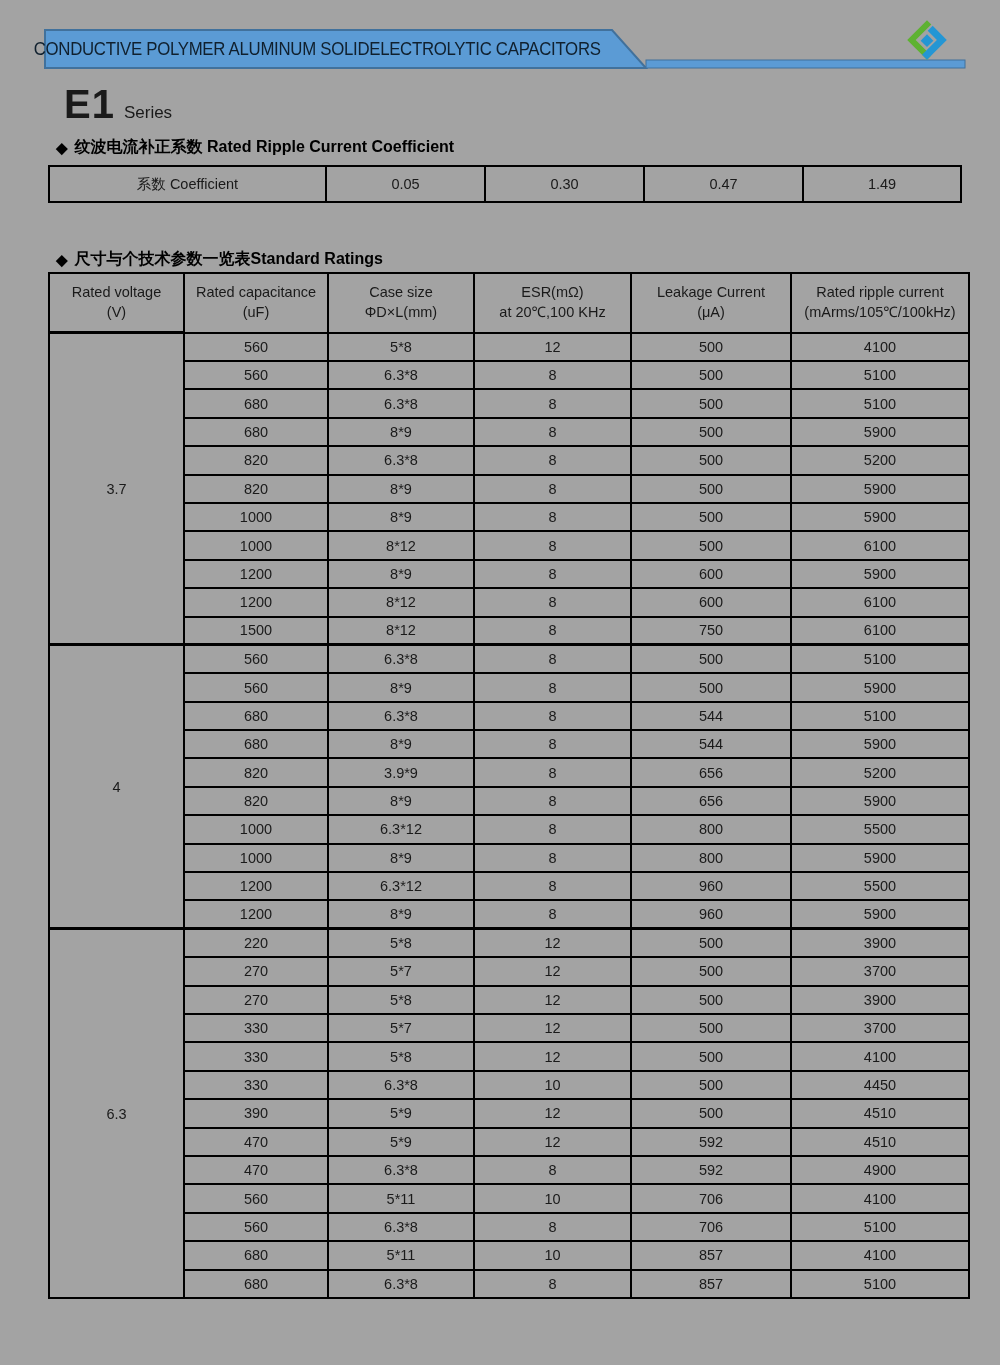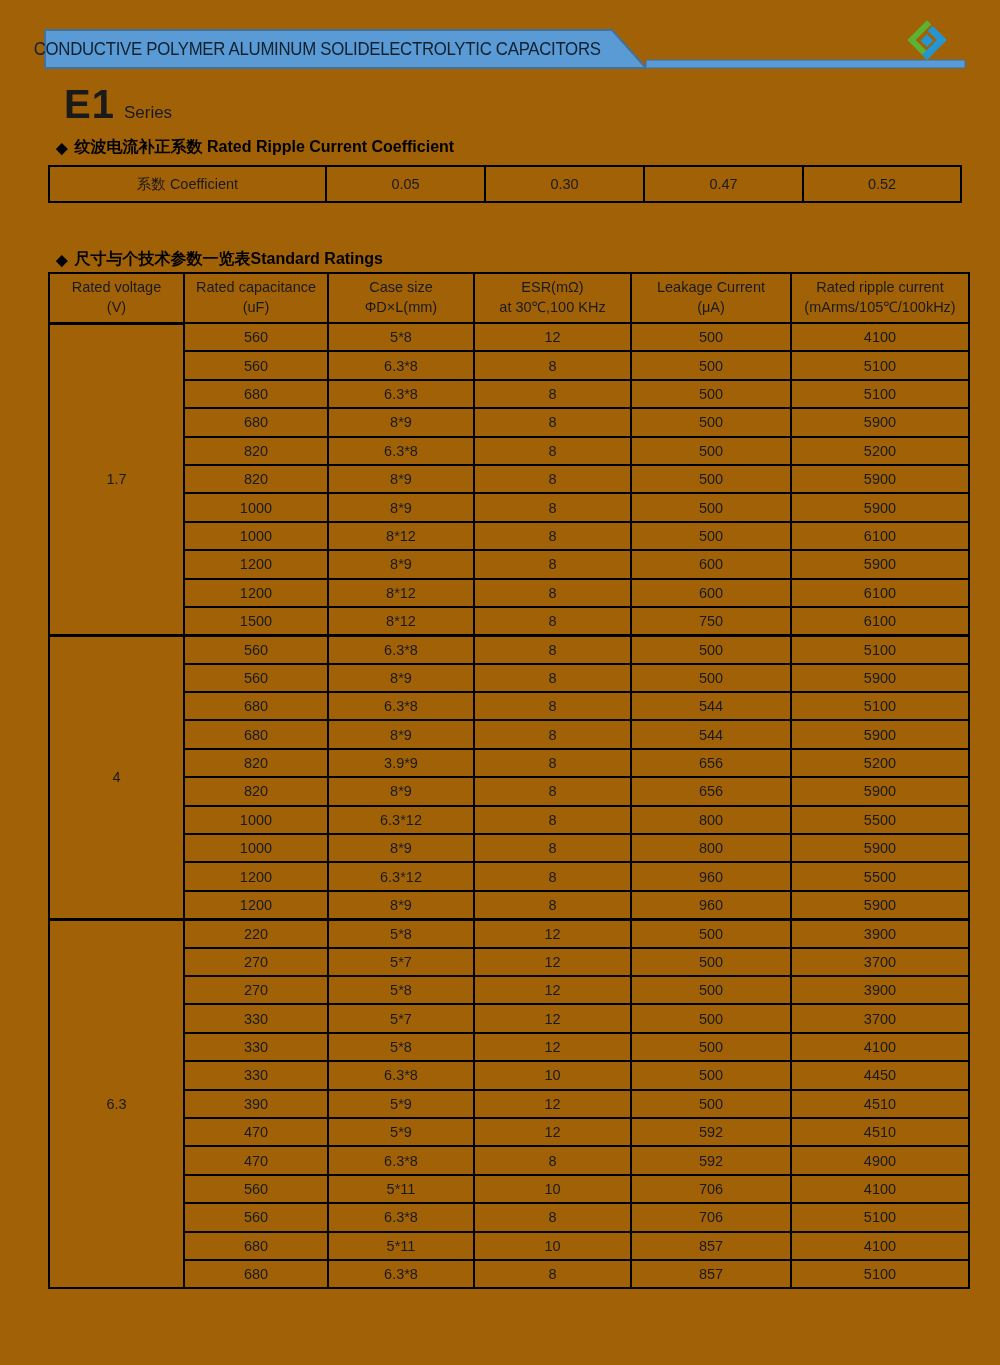--- a/index.html
+++ b/index.html
@@ -1,21 +1,21 @@
 <!DOCTYPE html>
 <html><head>
 <meta charset="utf-8">
 <style>
   * { box-sizing: border-box; }
   html, body { margin: 0; padding: 0; background: #ffffff; }
   .page {
     position: relative;
     width: 1000px;
     height: 1365px;
-    background: #a16207;
+    background: #a3a3a3;
     font-family: "Liberation Sans", sans-serif;
     color: #1a1a1a;
     overflow: hidden;
   }
 
   
   .banner-svg { position: absolute; top: 0; left: 0; }
   .banner-text {
     position: absolute;
     top: 30px; left: 45px;
@@ -63,21 +63,21 @@
     white-space: nowrap;
   }
 
   
   .coef-table { position: absolute; top: 165px; left: 48px; width: 912px; }
   .coef-table td { height: 30px; }
   .coef-table tr:first-child td { height: 36px; }
 
   
   .ratings-table { position: absolute; top: 272px; left: 48px; width: 920px; }
-  .ratings-table th { height: 50px; line-height: 1.35; padding: 0; }
+  .ratings-table th { height: 50px; line-height: 1.35; padding: 9px; }
   .ratings-table th .hl { display: block; }
   .ratings-table td { height: 28.4px; }
   .ratings-table tr.group-start td { border-top-width: 3px; }
   .ratings-table td.voltage-cell { border-top-width: 3px; }
 </style>
 </head>
 <body>
 
 <div class="page">
 
@@ -111,21 +111,21 @@
         <col style="width:159px">
       <col style="width:159px">
         <col style="width:158px">
     </colgroup>
     <tbody>
     <tr>
       <td>系数  Coefficient</td>
       <td>0.05</td>
       <td>0.30</td>
       <td>0.47</td>
-      <td>0.52</td>
+      <td>1.49</td>
     </tr>
   </tbody>
     </table>
 
   <div class="section-heading" id="section2">
     <span class="bullet">◆</span>
     <span>尺寸与个技术参数一览表Standard Ratings</span>
   </div>
 
   <table class="ratings-table">
@@ -146,35 +146,35 @@
         <th>
           <span class="hl">Rated capacitance</span>
           <span class="hl">(uF)</span>
         </th>
         <th>
           <span class="hl">Case  size</span>
           <span class="hl">ΦD×L(mm)</span>
         </th>
         <th>
           <span class="hl">ESR(mΩ)</span>
-          <span class="hl">at 30℃,100 KHz</span>
+          <span class="hl">at 20℃,100 KHz</span>
         </th>
         <th>
           <span class="hl">Leakage Current</span>
           <span class="hl">(μA)</span>
         </th>
         <th>
           <span class="hl">Rated ripple current</span>
           <span class="hl">(mArms/105℃/100kHz)</span>
         </th>
       </tr>
     </thead>
     <tbody>
         <tr>
-          <td rowspan="11" class="voltage-cell">1.7</td>
+          <td rowspan="11" class="voltage-cell">3.7</td>
           <td>560</td>
           <td>5*8</td>
           <td>12</td>
           <td>500</td>
           <td>4100</td>
         </tr>
         <tr>
           <td>560</td>
           <td>6.3*8</td>
           <td>8</td>

